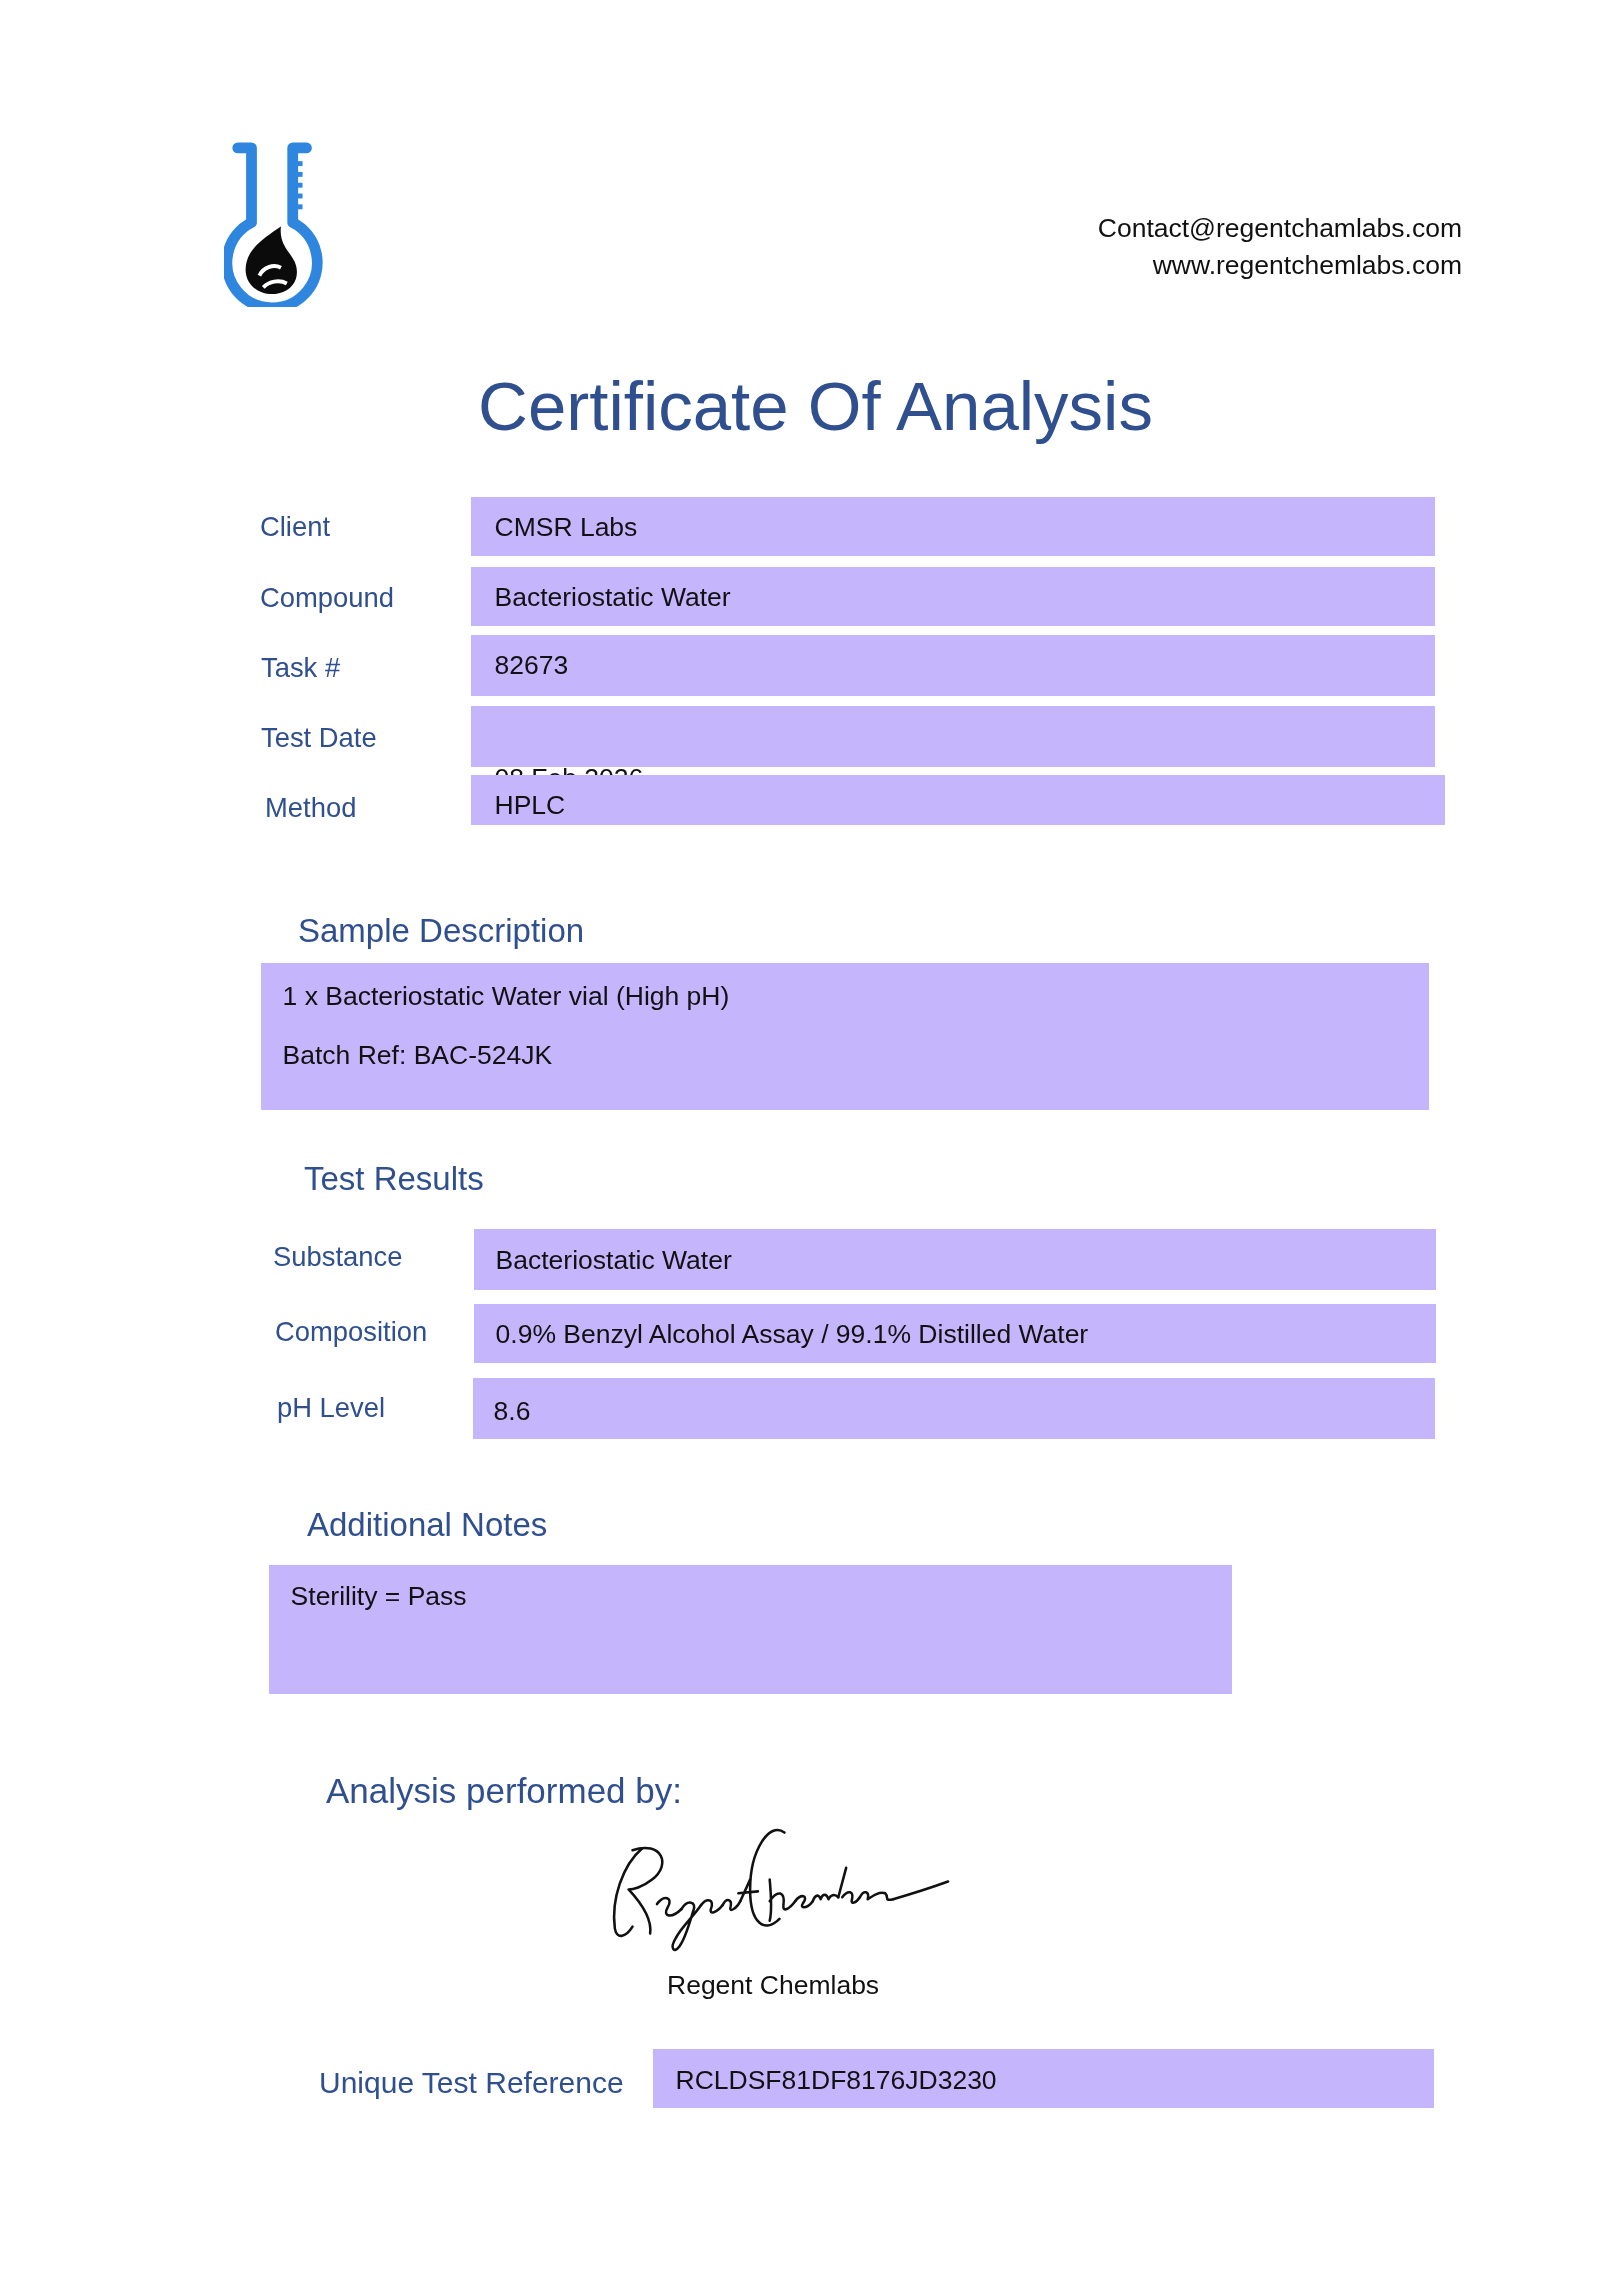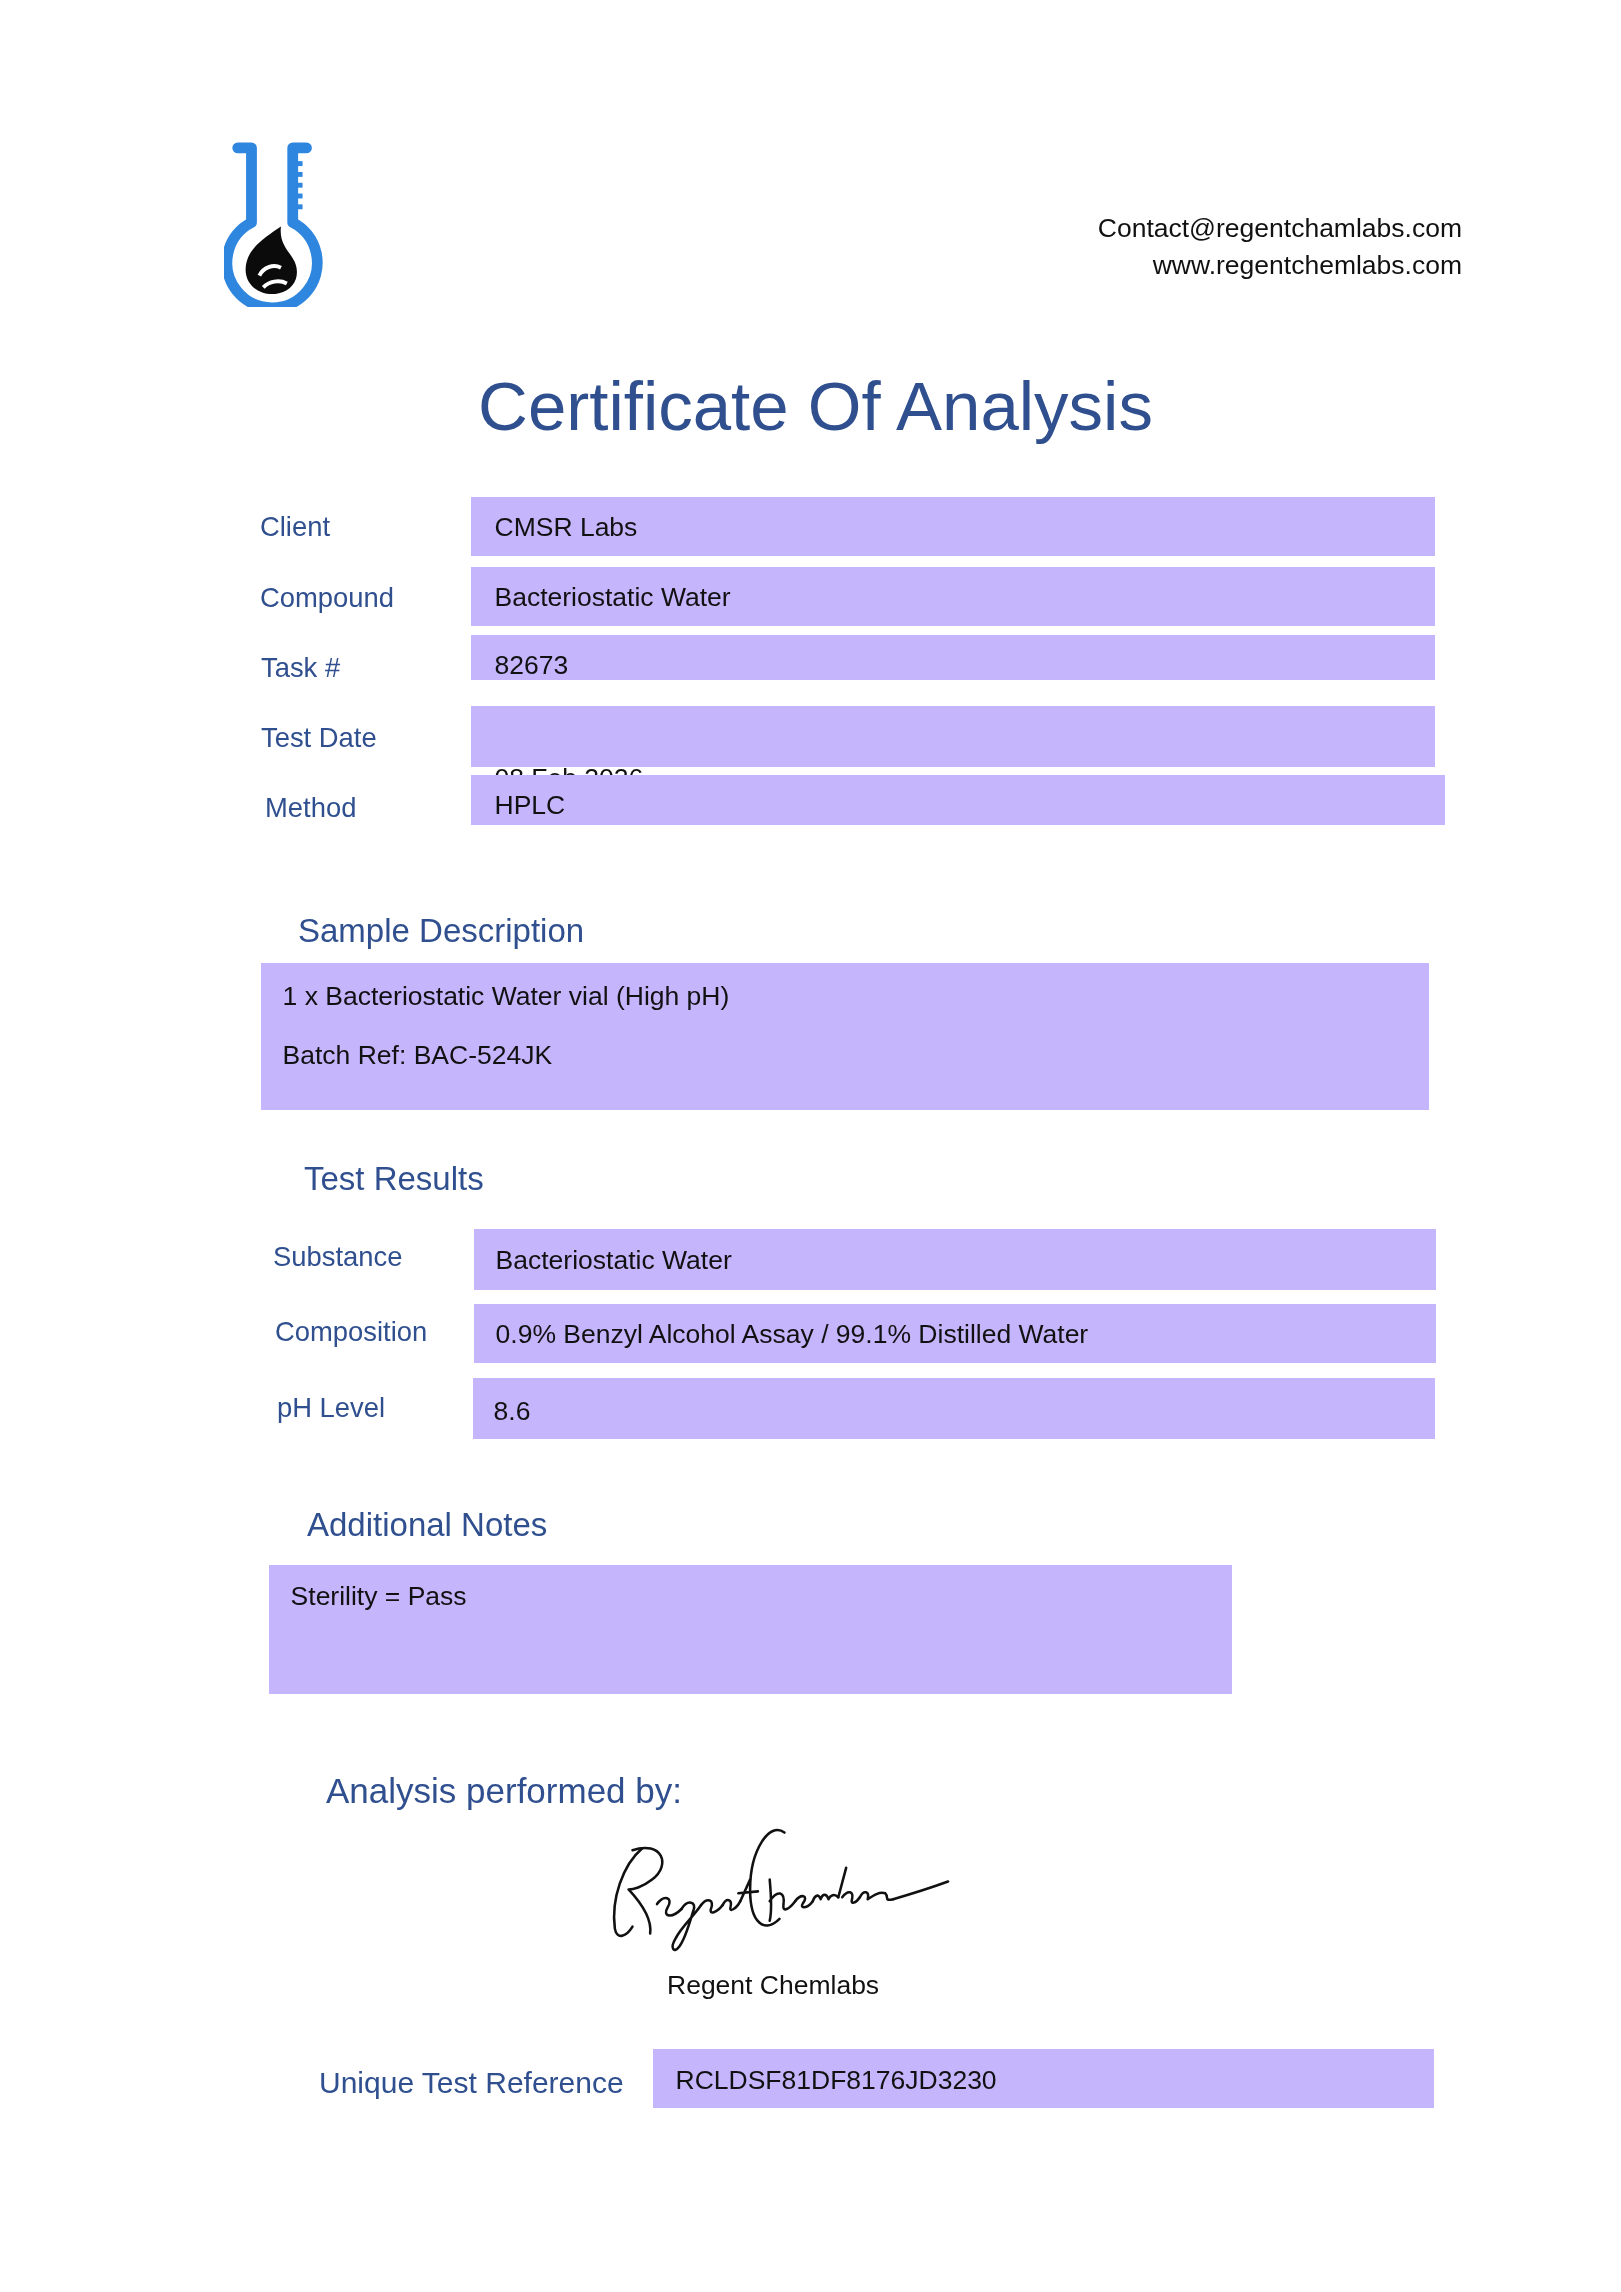--- a/index.html
+++ b/index.html
@@ -55,21 +55,21 @@
     </div>
   </div>
   <div>
     <div class="abs lbl" style="left:260px;top:584px;">Compound</div>
     <div class="abs box" style="left:471px;top:567px;width:964px;height:59px;">
       <div class="abs val" style="left:23.5px;top:16.7px;">Bacteriostatic Water</div>
     </div>
   </div>
   <div>
     <div class="abs lbl" style="left:261px;top:654px;">Task #</div>
-    <div class="abs box" style="left:471px;top:635px;width:964px;height:45px;">
+    <div class="abs box" style="left:471px;top:635px;width:964px;height:61px;">
       <div class="abs val" style="left:23.5px;top:16.7px;">82673</div>
     </div>
   </div>
   <div>
     <div class="abs lbl" style="left:261px;top:724px;">Test Date</div>
     <div class="abs box" style="left:471px;top:706px;width:964px;height:61px;">
       <div class="abs val" style="left:23.5px;top:32px;margin-top:27px;">08 Feb 2026</div>
     </div>
   </div>
   <div>

